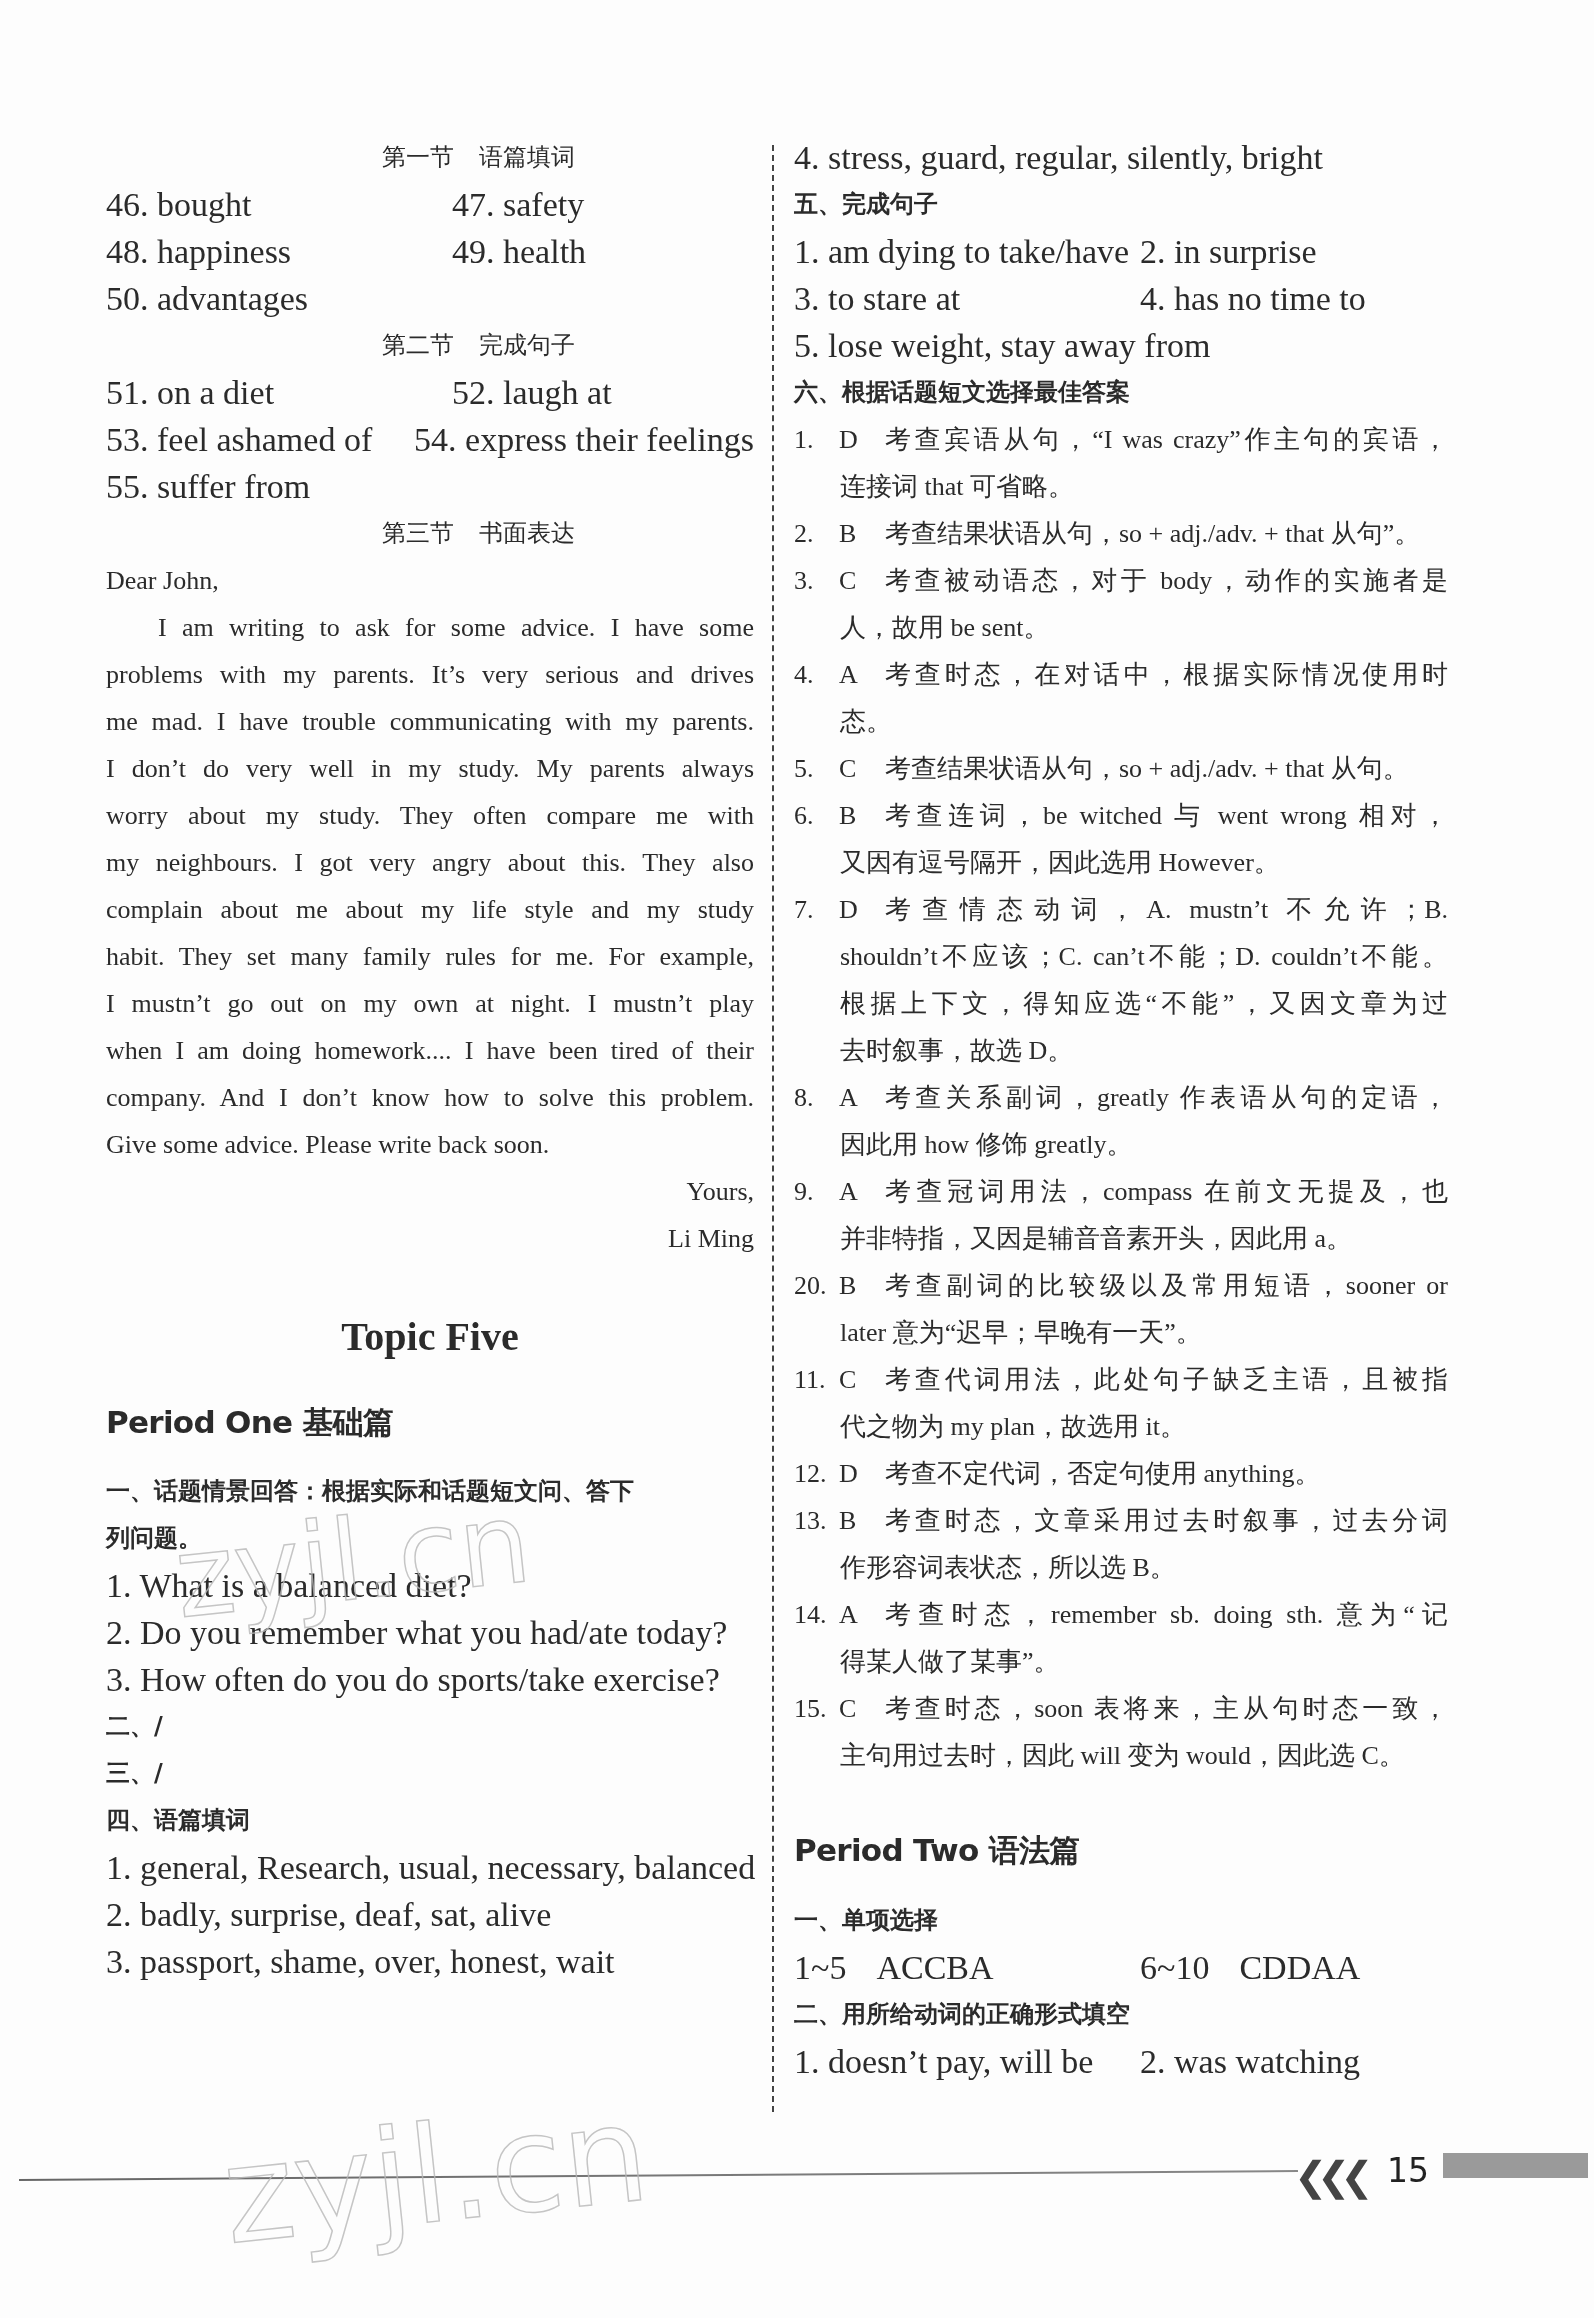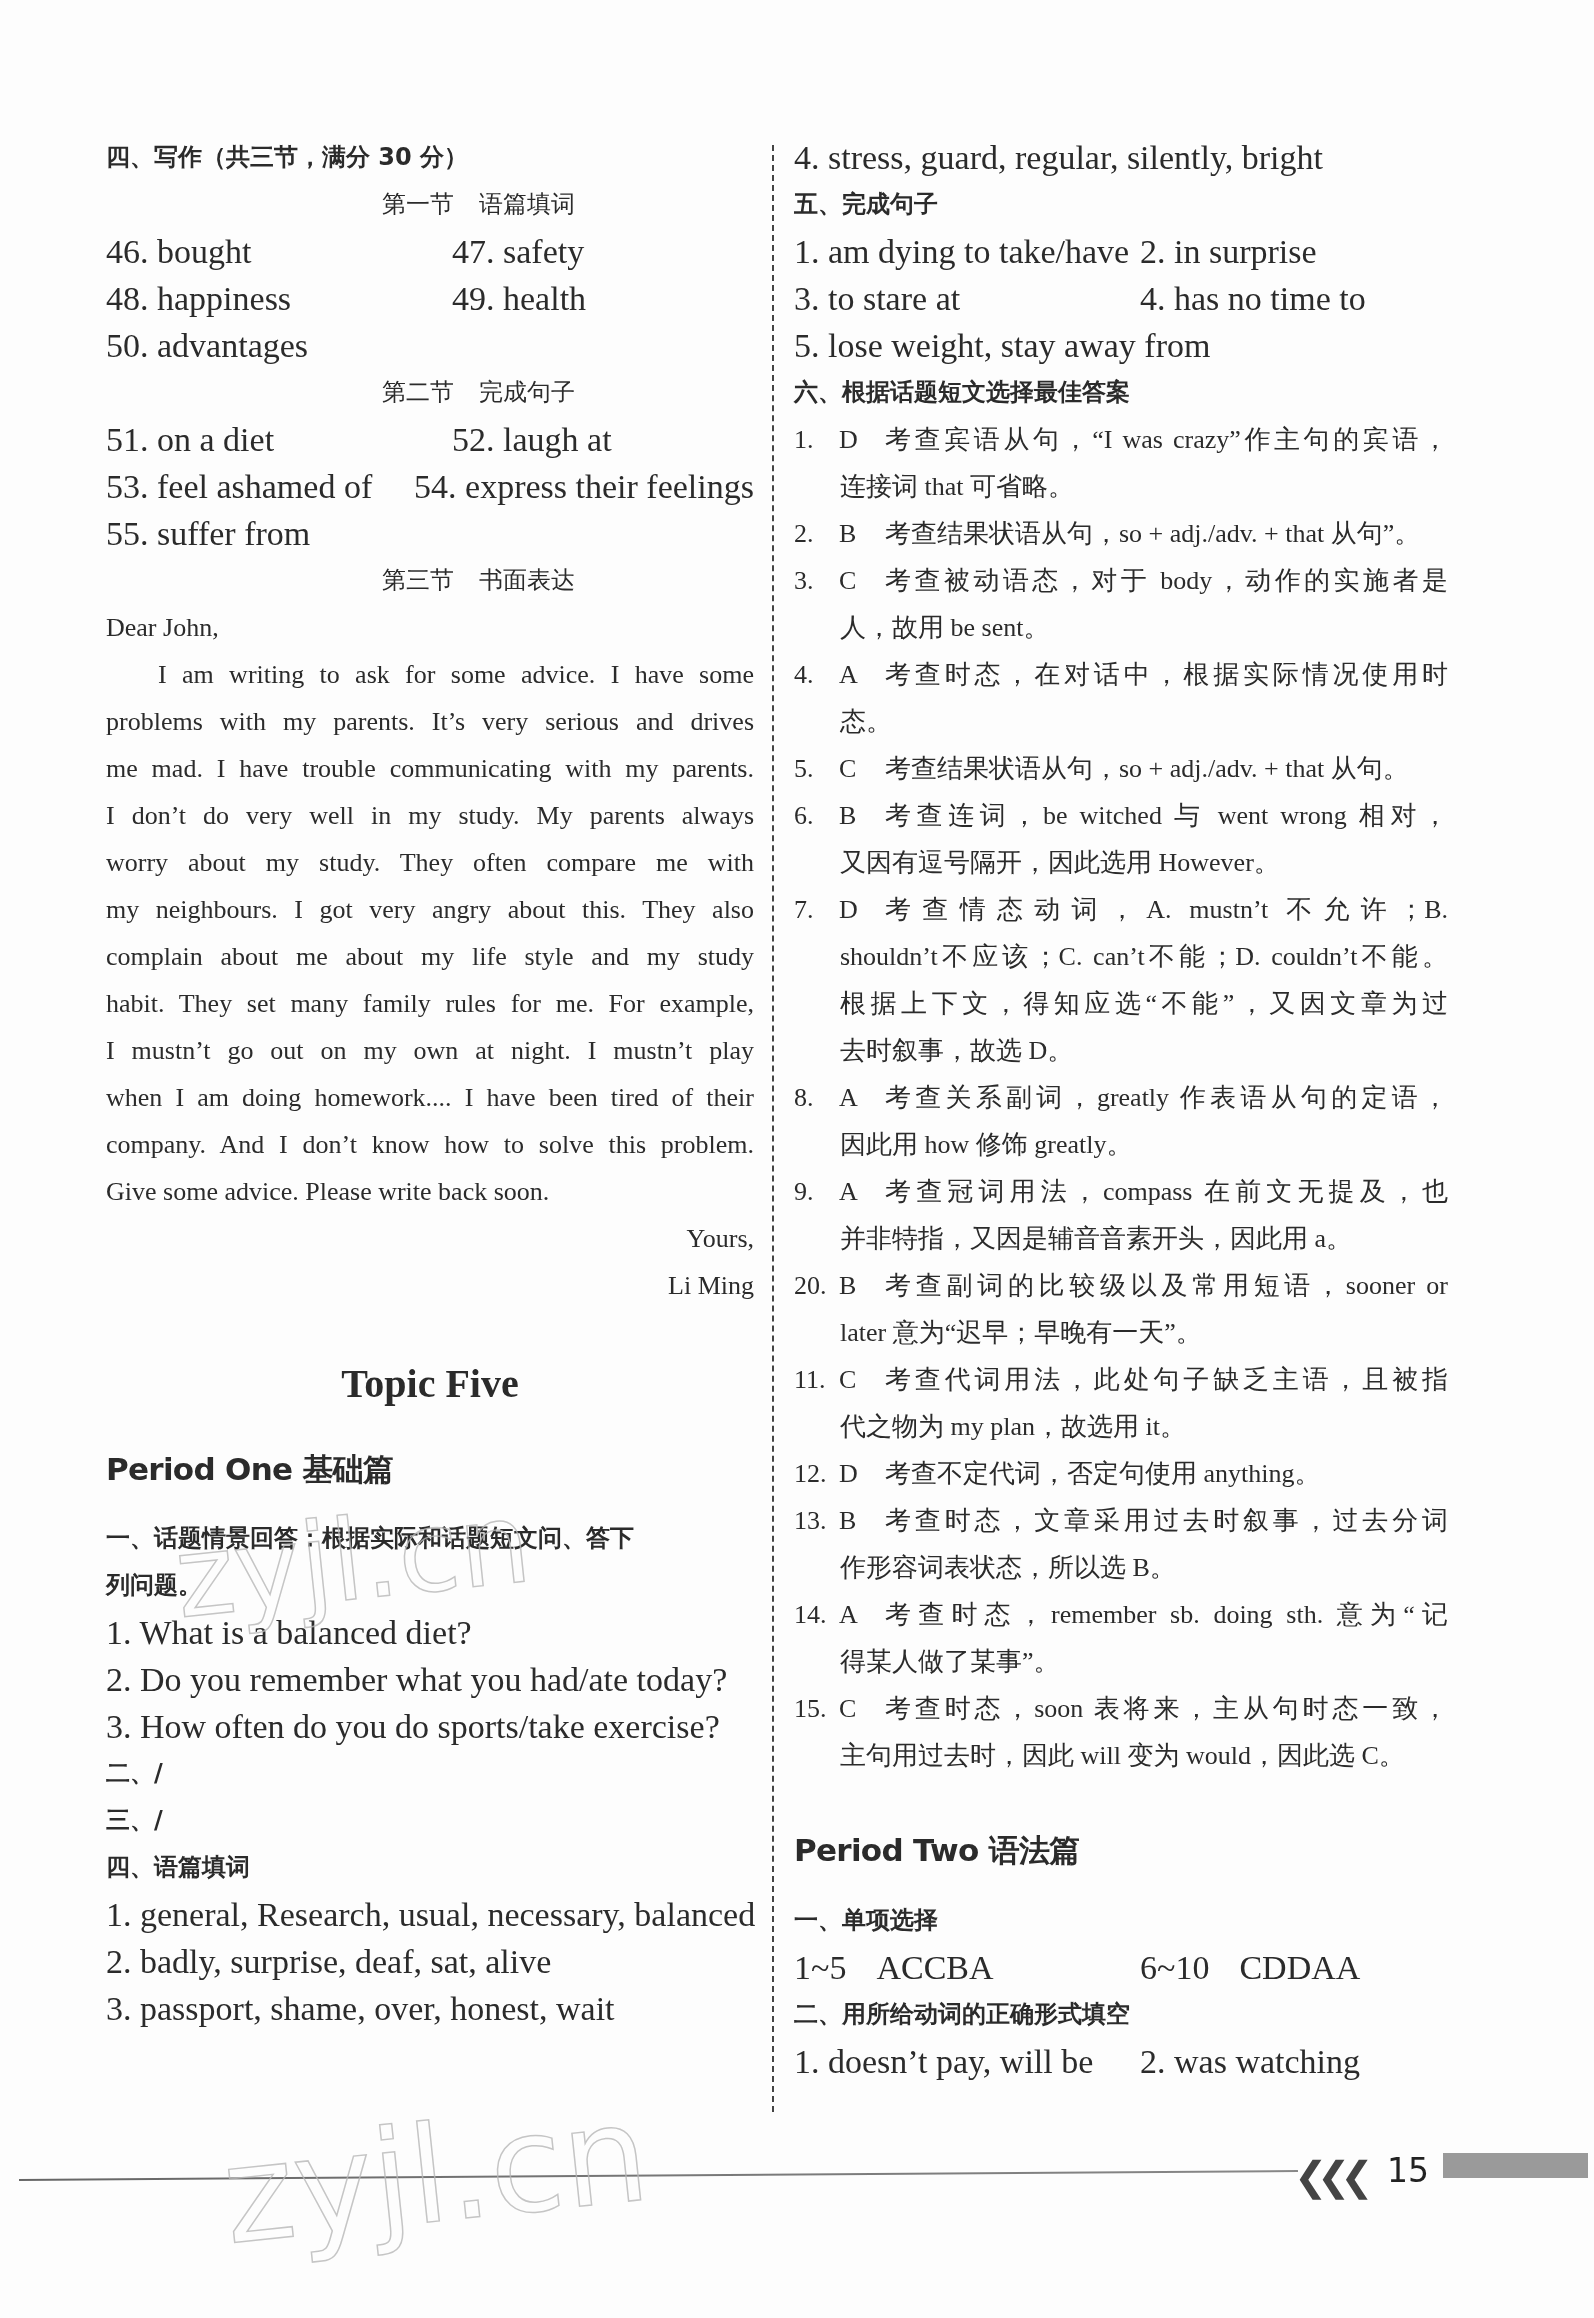--- a/index.html
+++ b/index.html
@@ -46,21 +46,20 @@
     -webkit-text-stroke: 1.5px #b8b8b8; transform: rotate(-6deg); opacity: 0.8;
     pointer-events: none;
   }
 </style>
 </head>
 <body>
 
 <div class="divider"></div>
 
 <div class="col col-left">
-  <div class="h-sec">四、写作（共三节，满分 30 分）</div>
 
   <div class="h-sub">
     <span>第一节</span><span>语篇填词</span>
   </div>
   <div class="line two">
       <div>46. bought</div>
       <div>47. safety</div>
     </div>
   <div class="line two">
       <div>48. happiness</div>

